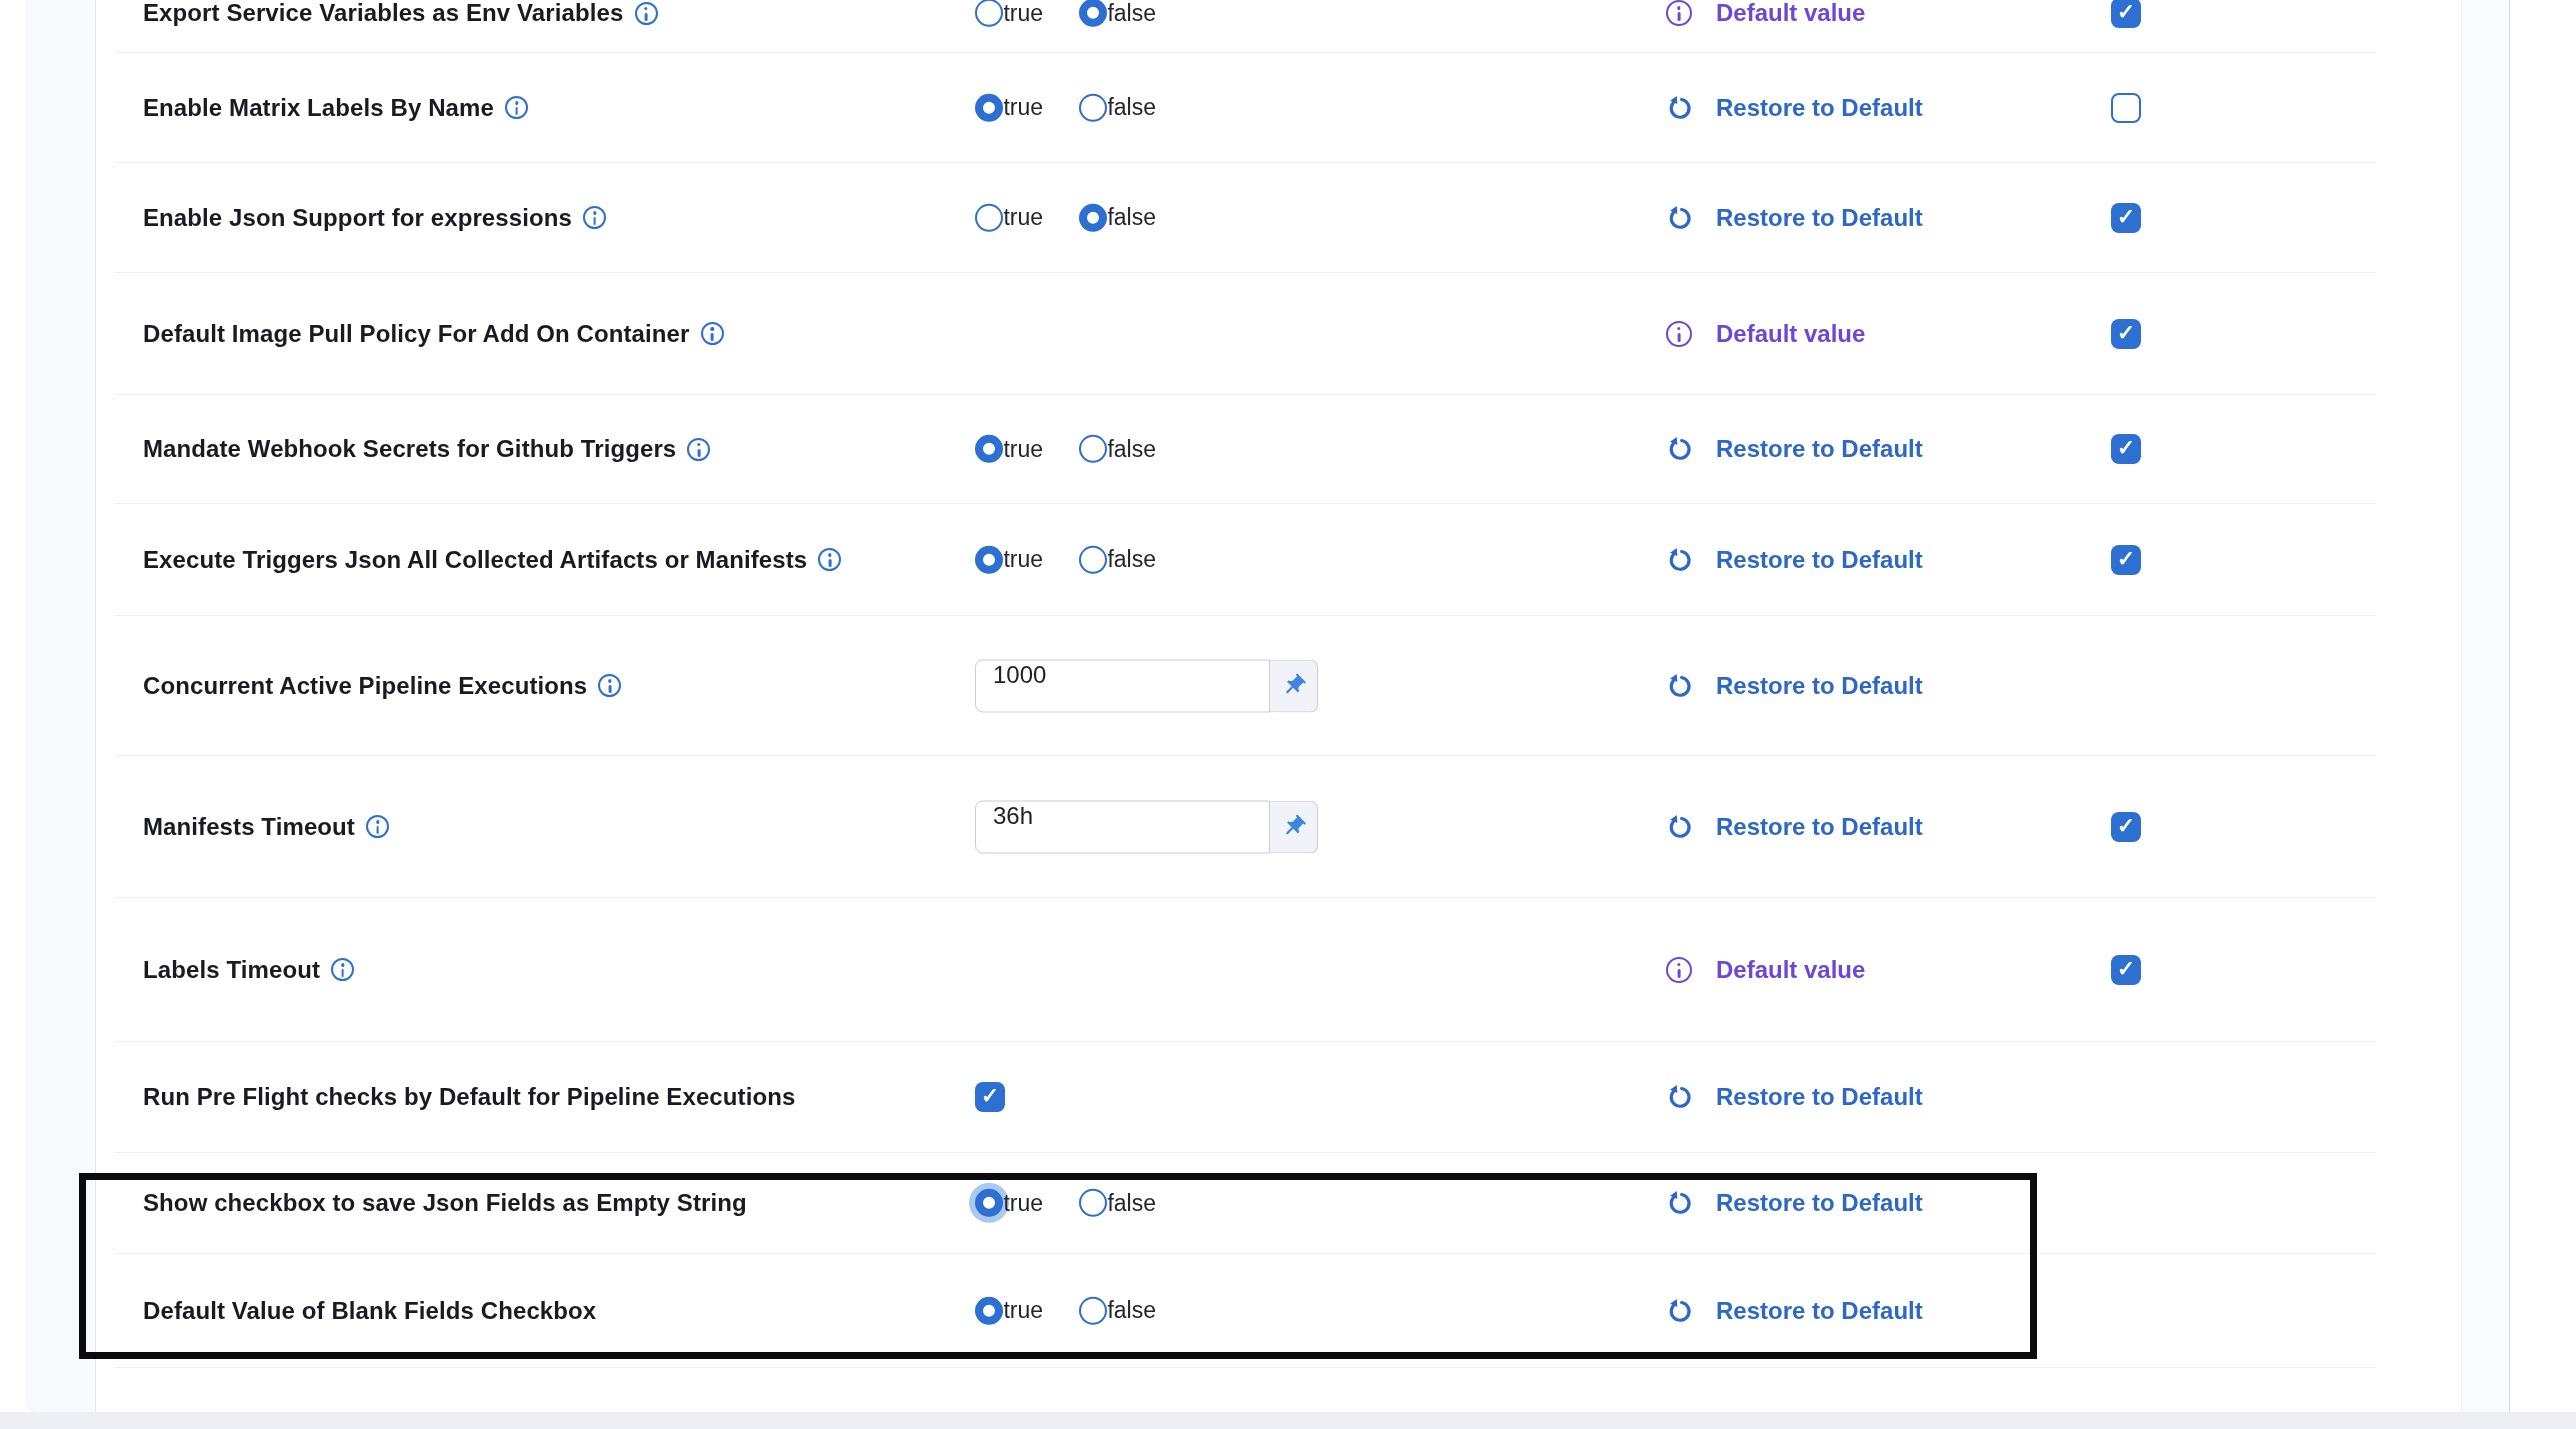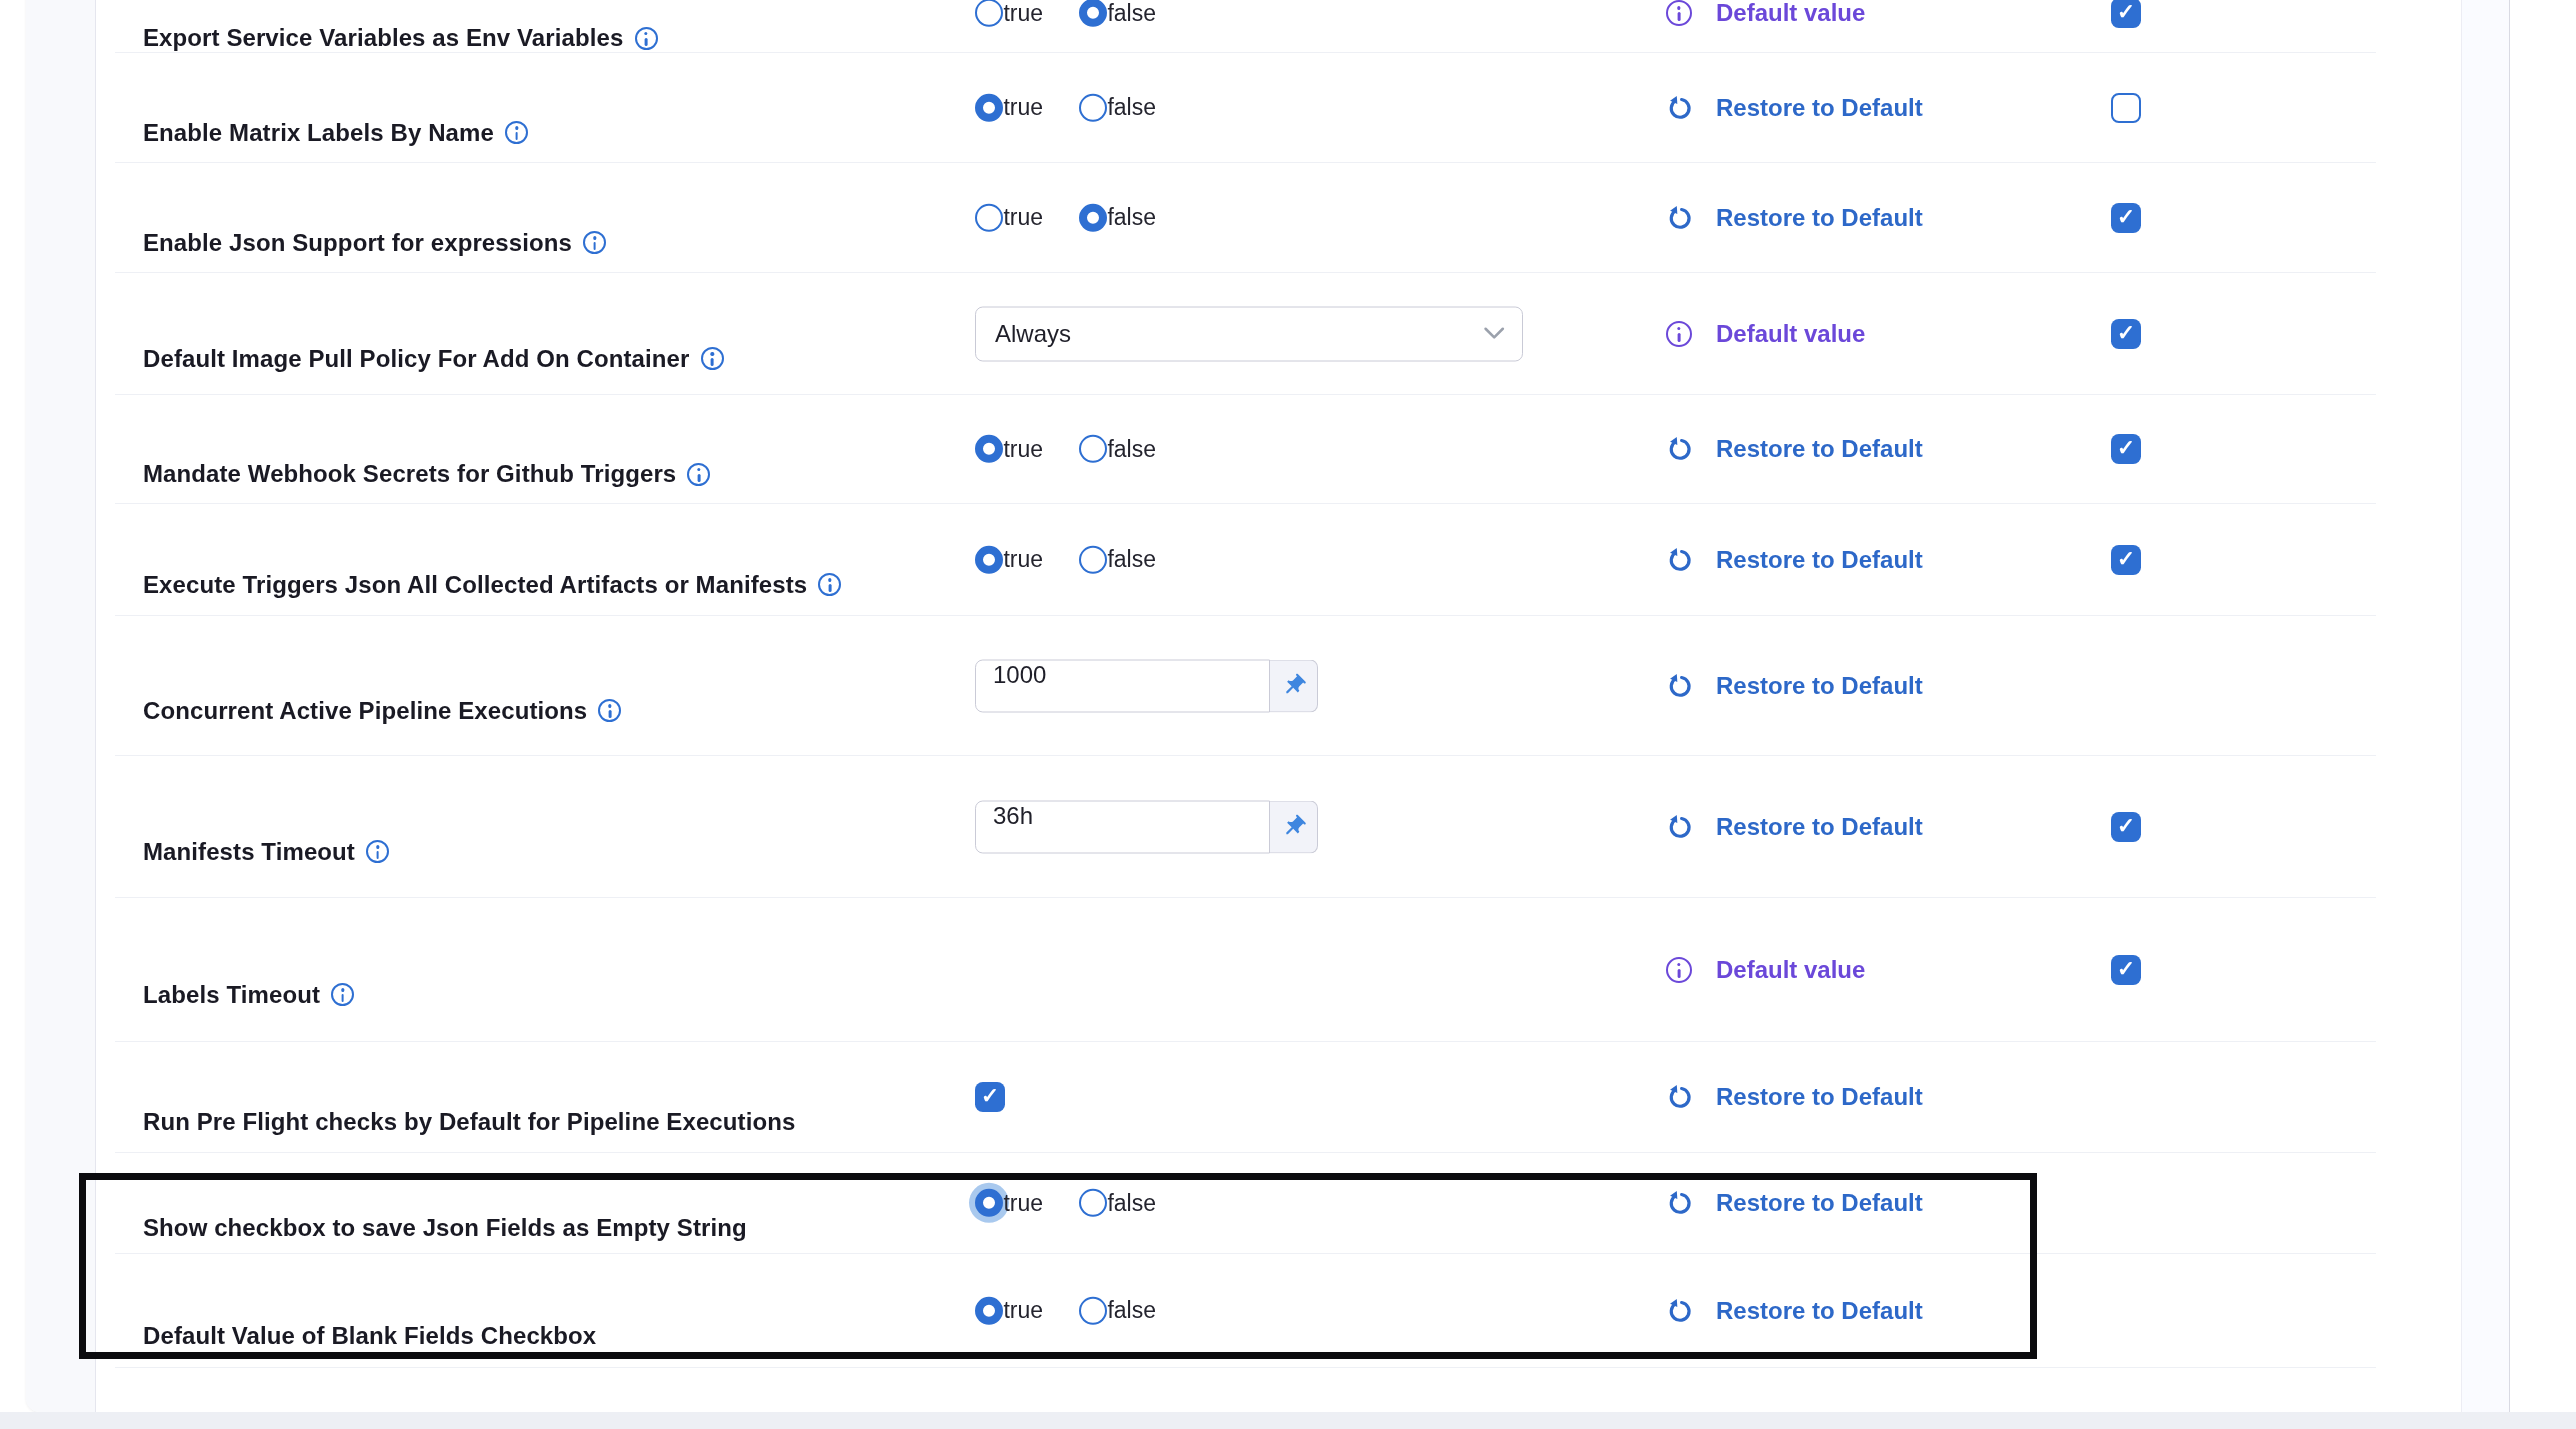--- a/index.html
+++ b/index.html
@@ -22,21 +22,21 @@
   .scroll-track { position:absolute; left:2435px; top:0; bottom:0; width:49px;
                   background:#fafbff; border-left:0.9px solid #ededf4;
                   border-right:1.7px solid #d9dae3; }
 
   
   .rows { position:absolute; left:89px; top:14px; width:2261px; }
   .row  { position:relative; border-bottom:1.7px solid var(--separator,#eef0f5); }
   .cell { position:absolute; top:50%; transform:translateY(-50%); }
   .row.cut .cell { top:13px; }
 
-  .c-label { left:28px; display:flex; align-items:center; gap:11.2px; max-width:828px;margin-top:25px; }
+  .c-label { left:28px; display:flex; align-items:center; gap:11.2px; max-width:828px; }
   .c-ctrl  { left:860px; }
   .c-act   { left:1551px; }
   .c-ovr   { left:1996px; }
 
   .label-text { font-size:24px; font-weight:600; color:var(--label-text,#1a1a24);
                 letter-spacing:0.1px; white-space:nowrap; }
 
   
   .ii { width:23px; height:23px; border-radius:50%; position:relative; flex:0 0 auto;
         border:2.2px solid var(--control-blue,#2e6fd2); display:inline-block; }
@@ -186,28 +186,20 @@
         </div>
         <div class="cell c-ovr">
           <div class="cb checked"></div>
         </div>
       </div>
       <div class="row" style="height: 122px;">
         <div class="cell c-label">
           <span class="label-text">Default Image Pull Policy For Add On Container</span>
           <span class="ii"></span>
         </div>
-        <div class="cell c-ctrl">
-          <div class="select-box">
-            <span class="sel-text">Always</span>
-            <svg width="22.4" height="14" viewBox="0 0 26 16" class="chev">
-              <path d="M3 2.5 L13 12.5 L23 2.5" fill="none" stroke="#9ba1ac" stroke-width="3" stroke-linecap="round" stroke-linejoin="round"></path>
-            </svg>
-          </div>
-        </div>
         <div class="cell c-act">
           <div class="action default">
             <span class="ii purple"></span>
             <span class="a-text">Default value</span>
           </div>
         </div>
         <div class="cell c-ovr">
           <div class="cb checked"></div>
         </div>
       </div>

